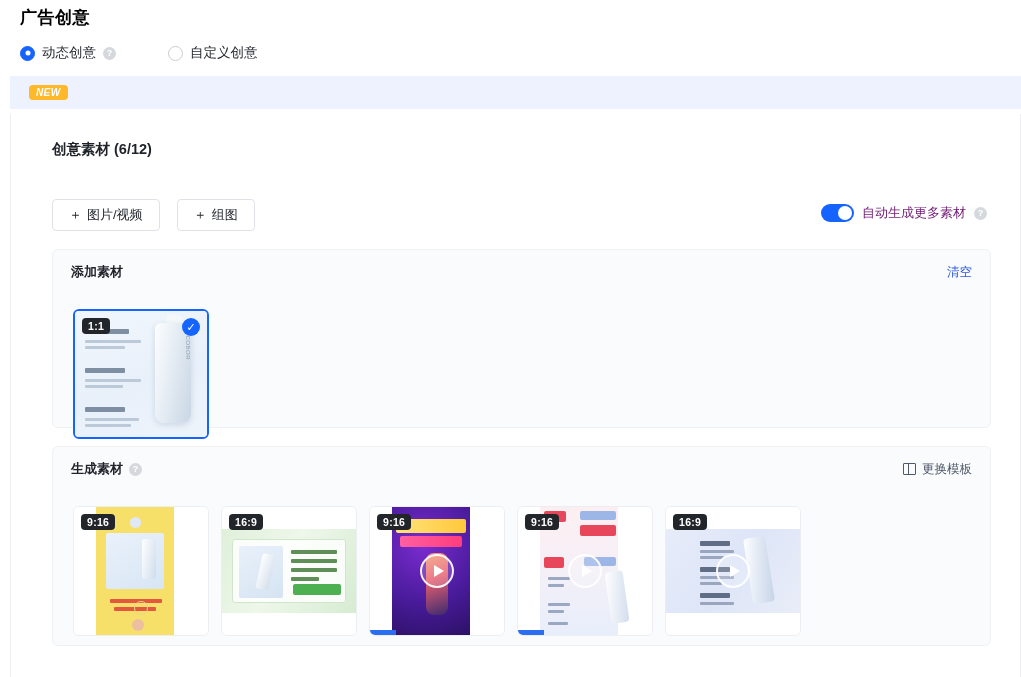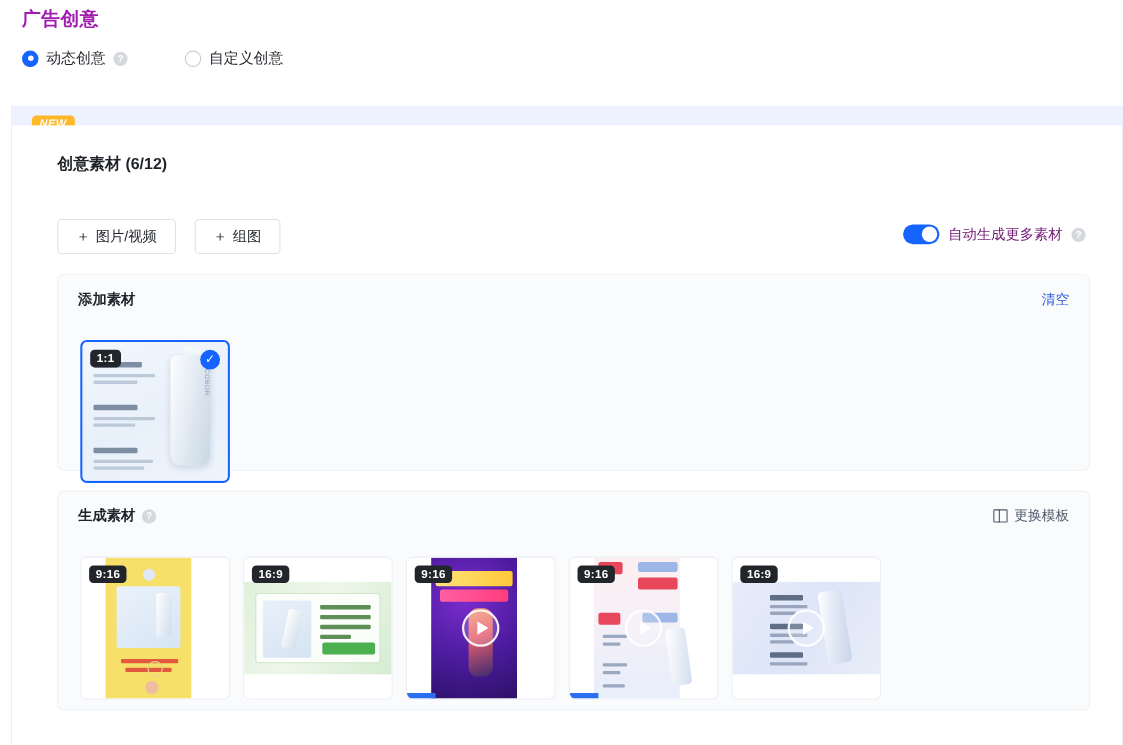--- a/index.html
+++ b/index.html
@@ -8,21 +8,21 @@
     background: #ffffff;
     font-family: "Liberation Sans", "DejaVu Sans", sans-serif;
     overflow: hidden;
     color: #1f2329;
   }
   .page { position: relative; width: 1021px; height: 677px; background:#fff; }
 
   
   .page-title {
     position: absolute; left: 20px; top: 6px;
-    font-size: 17px; font-weight: 700; color: #a21caf;
+    font-size: 17px; font-weight: 700; color: #000000;
     letter-spacing: .5px;
   }
 
   
   .radio-row { position: absolute; left: 20px; top: 44px; display: flex; align-items: center; gap: 0px; }
   .radio-item { display: flex; align-items: center; gap: 7px; margin-right: 52px; cursor: pointer; }
   .radio-dot {
     width: 15px; height: 15px; border-radius: 50%;
     border: 1px solid #c9cdd4; background: #fff; position: relative; flex: none;
   }
@@ -35,21 +35,21 @@
   .radio-label { font-size: 13.5px; color: #1f2329; }
   .help-icon {
     width: 13px; height: 13px; border-radius: 50%;
     background: #d5d8dd; color: #fff; font-size: 9px; line-height: 13px;
     text-align: center; flex: none; font-weight: 700;
   }
 
   
   .banner {
     position: absolute; left: 10px; top: 76px; width: 1011px; height: 33px;
-    background: #eef2fe; display: flex; align-items: center; padding-left: 19px; gap: 11px; margin-top: 20px;
+    background: #eef2fe; display: flex; align-items: center; padding-left: 19px; gap: 11px;
   }
   .badge-new {
     background: #ffb829; color: #fff; font-size: 10px; font-weight: 700;
     padding: 2px 7px; border-radius: 4px; letter-spacing: .4px; font-style: italic;
   }
   .banner-text {
     font-size: 12.5px; font-weight: 700; font-style: italic; color: #2b5ae0; letter-spacing: .2px;
   }
 
   

